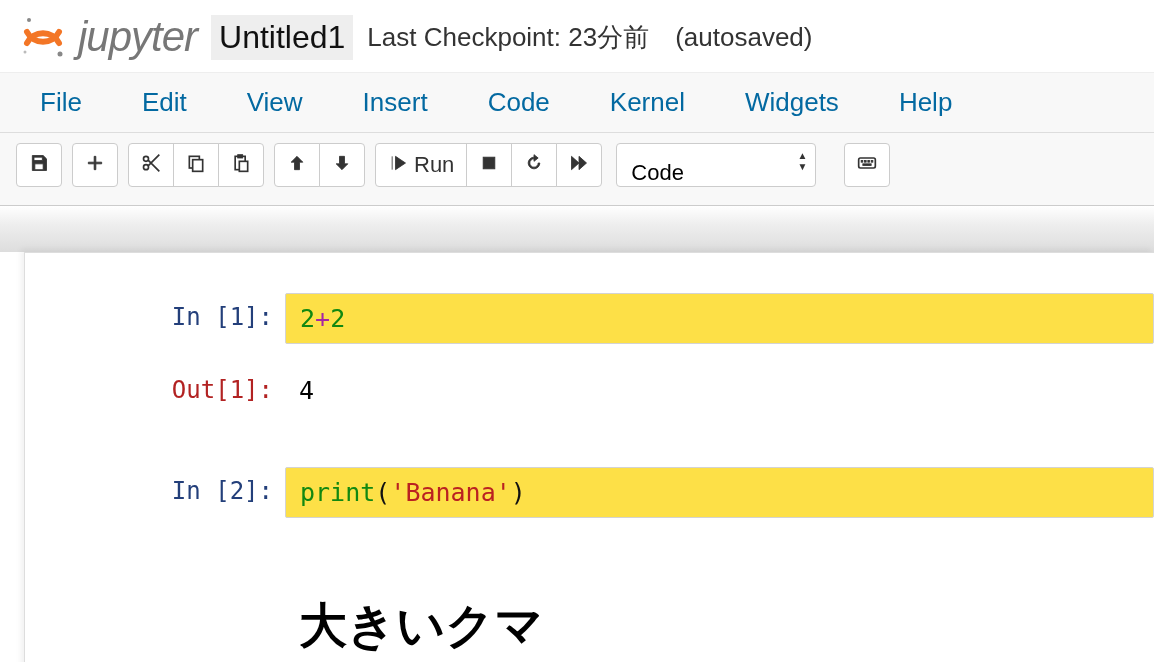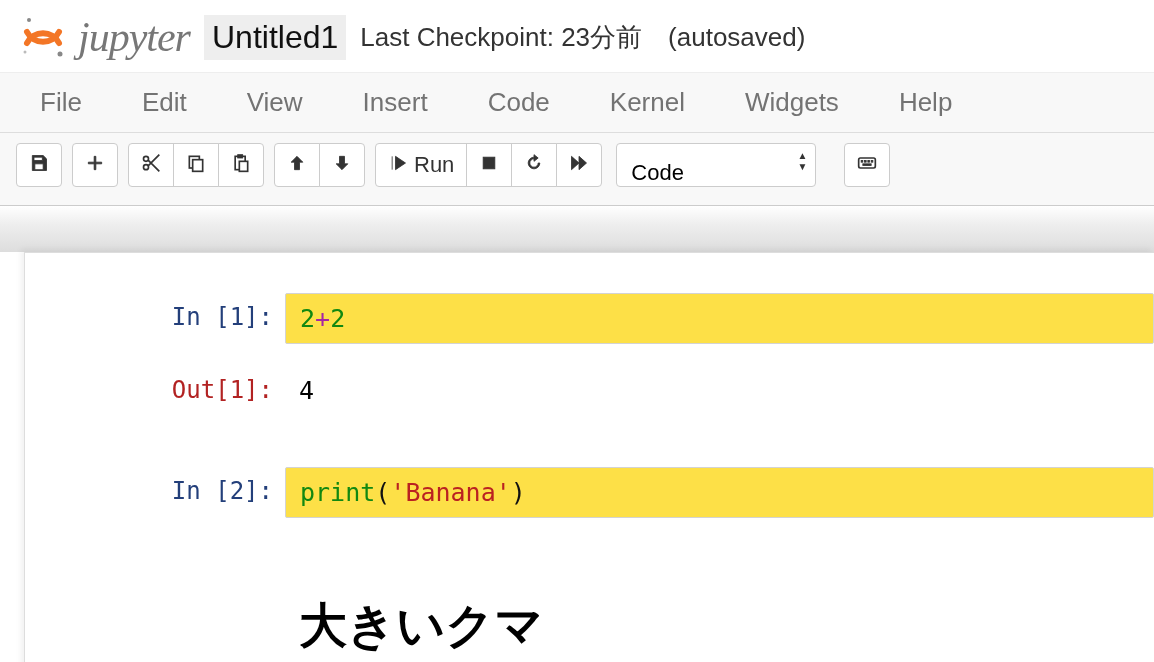--- a/index.html
+++ b/index.html
@@ -20,21 +20,21 @@
   }
   .logo { display: flex; align-items: center; gap: 10px; }
   .logo-mark { width: 50px; height: 50px; display:flex; align-items:center; justify-content:center; }
   .logo-text {
     color: #777;
     font-size: 42px;
     font-style: italic;
     letter-spacing: -1px;
     font-family: "Helvetica Neue", Helvetica, Arial, sans-serif;
   }
-  .logo-text .jj { text-transform: lowercase; font-family: Liberation Serif, serif; }
+  .logo-text .jj { text-transform: lowercase; }
 
   .title {
     background: #eee;
     padding: 4px 8px;
     font-size: 32px;
     color: #111;
   }
   .checkpoint {
     font-size: 26px;
     color: #333;
@@ -49,21 +49,21 @@
   .menubar {
     background: #f8f8f8;
     border-top: 1px solid #eee;
     border-bottom: 1px solid #ddd;
     padding: 14px 40px;
     display: flex;
     gap: 60px;
   }
   .menubar .menuitem {
     font-size: 26px;
-    color: #737373;
+    color: #0369a1;
     cursor: pointer;
   }
 
   
   .toolbar {
     background: #f8f8f8;
     border-bottom: 1px solid #ccc;
     padding: 10px 16px 18px 16px;
     display: flex;
     align-items: center;

